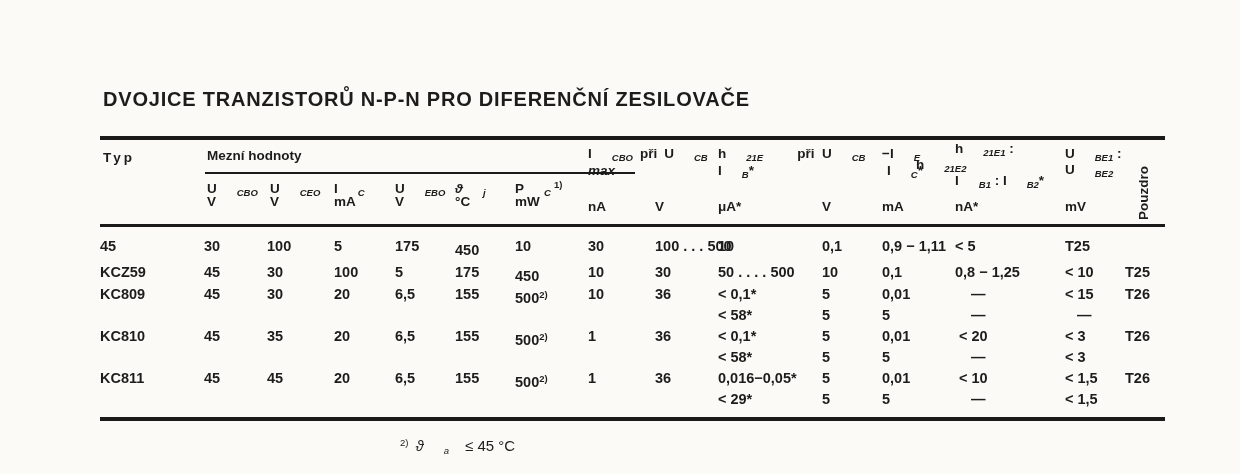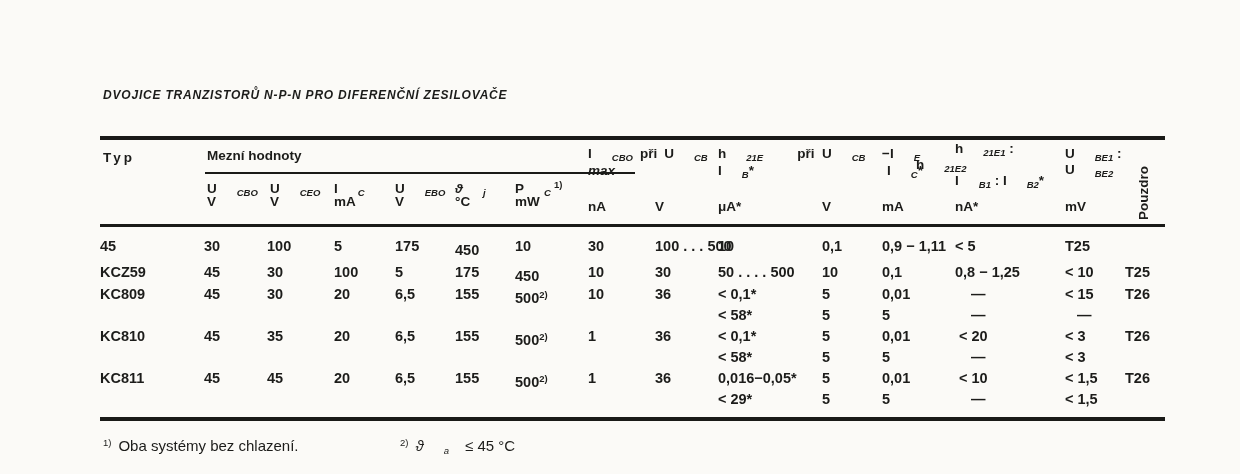--- a/index.html
+++ b/index.html
@@ -1,22 +1,22 @@
 <!DOCTYPE html>
 <html><head>
 <meta charset="utf-8">
 <style>
   html,body{margin:0;padding:0;background:#e8e8e6;}
   .page{
     position:relative;width:1240px;height:474px;background:#fbfaf7;
     font-family:"Liberation Sans",sans-serif;color:#1c1c1a;overflow:hidden;
   }
   .title{
-    position:absolute;left:103px;top:88px;font-size:12px;font-weight:bold;
-    letter-spacing:0.8px;white-space:nowrap;font-style:italic;
+    position:absolute;left:103px;top:88px;font-size:20px;font-weight:bold;
+    letter-spacing:0.8px;white-space:nowrap;
   }
   .rule{position:absolute;background:#1a1a18;}
   .hl{position:absolute;font-size:13.5px;font-weight:bold;line-height:16px;white-space:nowrap;}
   .unit{position:absolute;font-size:13.5px;font-weight:bold;white-space:nowrap;}
   .sb{font-size:9.5px;font-style:italic;vertical-align:-3px;letter-spacing:0;margin-left:20px;}
   .sp{font-size:9.5px;vertical-align:5px;}
   .it{font-style:italic;text-align:right;}
   .typhead{letter-spacing:3px;}
   .gap{margin-left:34px;}
   .mid{margin:0 7px;}
@@ -175,16 +175,15 @@
     <div class="c">1</div>
     <div class="c">36</div>
     <div class="c"><div class="ln">0,016−0,05*</div><div class="ln">&lt; 29*</div></div>
     <div class="c"><div class="ln">5</div><div class="ln">5</div></div>
     <div class="c"><div class="ln">0,01</div><div class="ln">5</div></div>
     <div class="c"><div class="ln"> &lt; 10</div><div class="ln">    —</div></div>
     <div class="c"><div class="ln">&lt; 1,5</div><div class="ln">&lt; 1,5</div></div>
     <div class="c">T26</div>
   </div>
 
-  <div class="fn" style="left:103px;top:437px"><sup class="sp fnsp">1)</sup><span>Oba systémy bez chlazení.</span></div>
   <div class="fn" style="left:400px;top:437px"><sup class="sp fnsp">2)</sup><span class="it">ϑ</span><span class="sb">a</span><span class="fnrest">≤ 45 °C</span></div>
 
 </div>
 
 </body></html>

